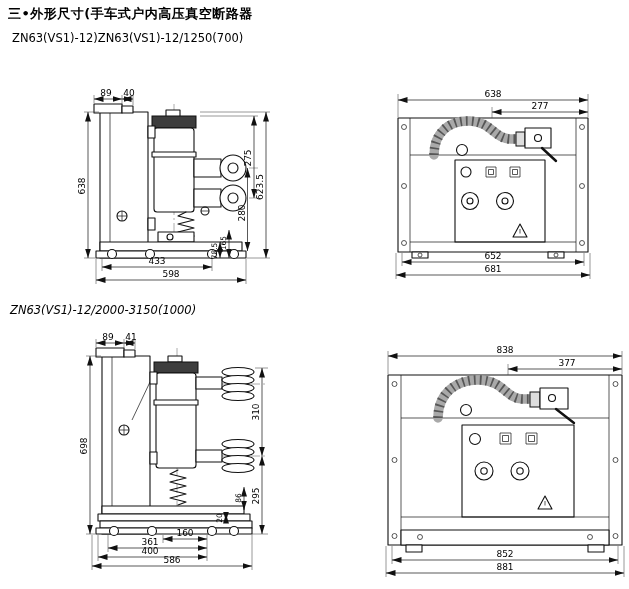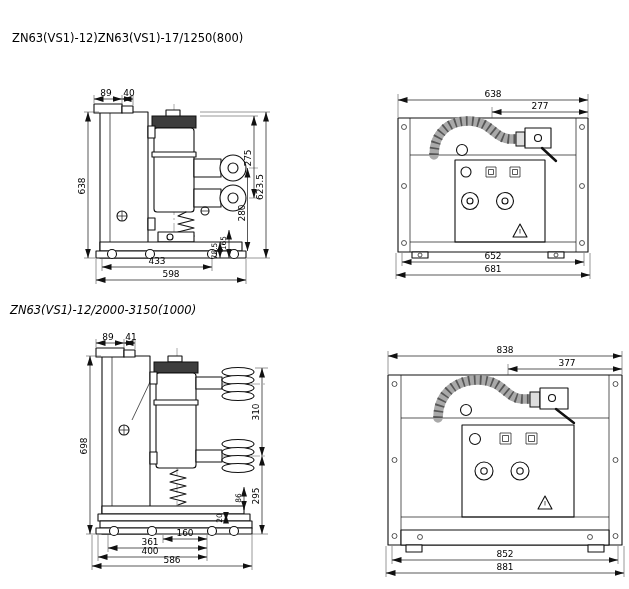--- a/index.html
+++ b/index.html
@@ -361,16 +361,17 @@
       <line class="dim" x1="392" y1="560" x2="618" y2="560" marker-start="url(#as)" marker-end="url(#ae)"></line>
       <text class="dt" x="505" y="557">852</text>
 
       <line class="ext" x1="386" y1="546" x2="386" y2="577"></line>
       <line class="ext" x1="624" y1="546" x2="624" y2="577"></line>
       <line class="dim" x1="386" y1="573" x2="624" y2="573" marker-start="url(#as)" marker-end="url(#ae)"></line>
       <text class="dt" x="505" y="570">881</text>
     </g>
   </svg>
 
-  <div class="model model-1">ZN63(VS1)-12)ZN63(VS1)-17/1250(800)</div>
+  <div class="title">三•外形尺寸(手车式户内高压真空断路器</div>
+  <div class="model model-1">ZN63(VS1)-12)ZN63(VS1)-12/1250(700)</div>
   <div class="model model-2">ZN63(VS1)-12/2000-3150(1000)</div>
 
 </div>
 
 </body></html>

